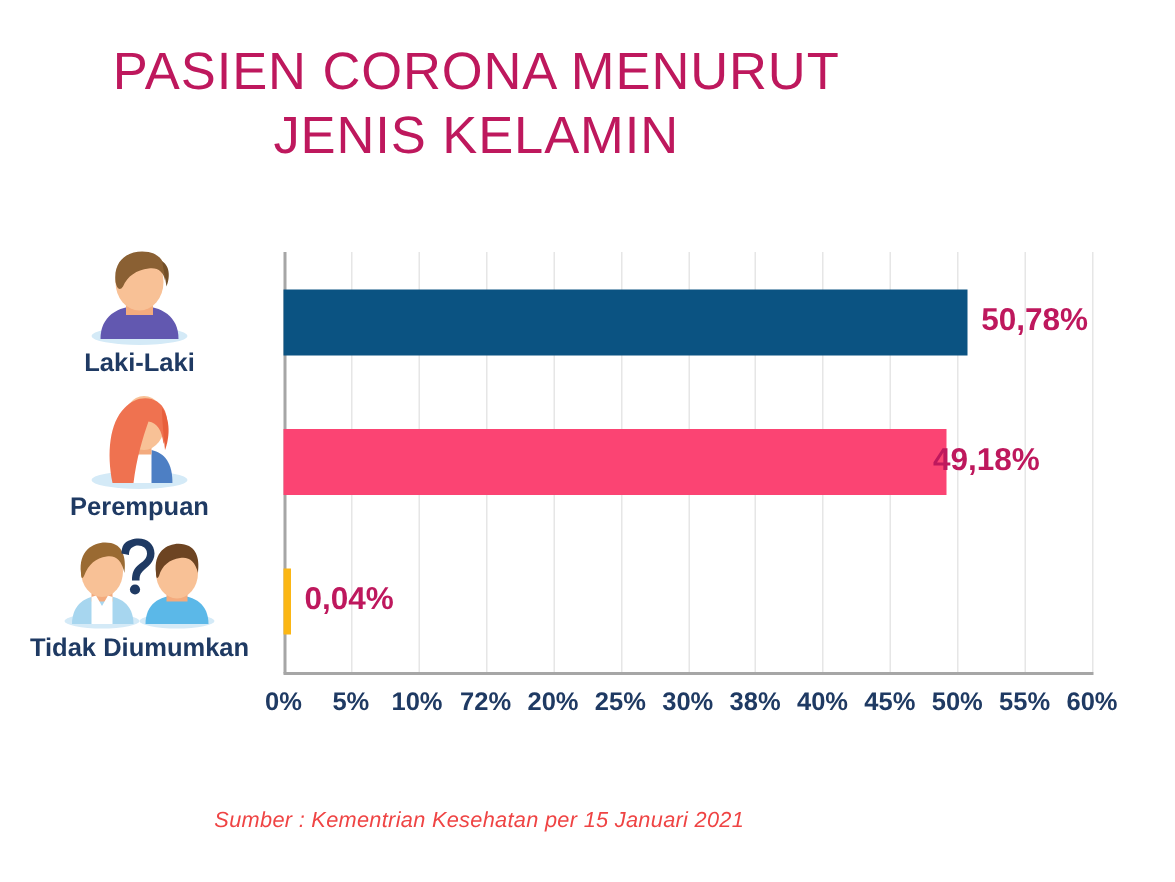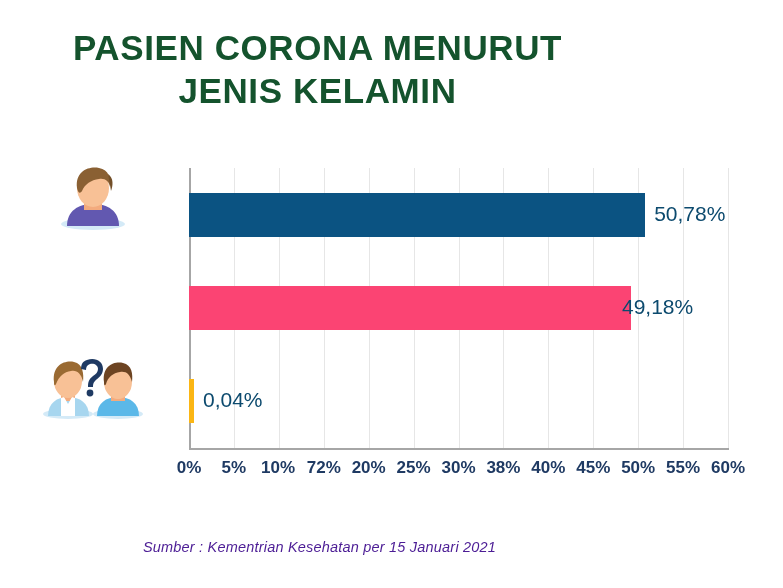--- a/index.html
+++ b/index.html
@@ -15,22 +15,22 @@
     overflow: hidden;
   }
 
   
   #chart-title {
     position: absolute;
     left: 0;
     top: 26px;
     width: 635px;
     text-align: center;
-    color: #14532d;
-    font-weight: bold;
+    color: #be185d;
+    font-weight: normal;
     font-size: 35px;
     line-height: 43px;
     letter-spacing: 0.6px;
     text-transform: uppercase;
   }
   #chart-title .line {
     display: block;
     white-space: nowrap;
   }
 
@@ -79,23 +79,23 @@
     background: #a6a6a6;
   }
 
   
   .bar {
     position: absolute;
     left: 0;
   }
   .bar-value {
     position: absolute;
-    color: #0c4a6e;
+    color: #be185d;
     font-size: 21px;
-    font-weight: normal;
+    font-weight: bold;
     white-space: nowrap;
   }
 
   
   #x-ticks {
     position: absolute;
     left: 189px;
     top: 458px;
     width: 539px;
     height: 26px;
@@ -138,21 +138,21 @@
     white-space: nowrap;
   }
 
   
   #source-note {
     position: absolute;
     left: 0;
     top: 539px;
     width: 639px;
     text-align: center;
-    color: #4c1d95;
+    color: #ef4444;
     font-size: 14.5px;
     font-style: italic;
     letter-spacing: 0.2px;
   }
 </style>
 </head>
 <body>
 
 <div id="chart-title">
   <span class="line">PASIEN CORONA MENURUT</span>
@@ -212,39 +212,55 @@
       <span class="cat-icon">
         <svg width="84" height="66" viewBox="0 0 84 66">
           <ellipse cx="42" cy="60" rx="32" ry="6" fill="#d4eaf7"></ellipse>
           <path d="M16 62 C16 47 27 40 42 40 C57 40 68 47 68 62 Z" fill="#6258b0"></path>
           <path d="M33 32 h18 v14 h-18 z" fill="#f3ab7e"></path>
           <ellipse cx="42" cy="24" rx="16" ry="19" fill="#f8c196"></ellipse>
           <path d="M26 24 C24 7 38 2 48 4 C58 6 60 14 59 23 C58 17 54 14 48 15 C40 16 34 20 31 27 C29 30 27 29 26 24 Z" fill="#8a6033"></path>
           <path d="M57 10 C63 14 62 22 60 27 C59 21 58 15 57 10 Z" fill="#734f28"></path>
         </svg>
       </span>
-    </div>
-
+      <span class="cat-label">Laki-Laki</span>
+    </div>
+
+    <div class="category" style="top:96px;">
+      <span class="cat-icon">
+        <svg width="84" height="70" viewBox="0 0 84 70">
+          <ellipse cx="42" cy="64" rx="32" ry="6" fill="#d4eaf7"></ellipse>
+          <path d="M29 66 C29 53 34 46 42 44 L52 44 C60 46 64 53 64 66 Z" fill="#ffffff"></path>
+          <path d="M50 44 C59 46 64 53 64 66 L50 66 Z" fill="#4d7fc4"></path>
+          <path d="M38 35 h12 v12 h-12 z" fill="#f3ab7e"></path>
+          <ellipse cx="45" cy="26" rx="14" ry="18" fill="#f8c196"></ellipse>
+          <path d="M24 66 C20 46 22 26 32 16 C41 6 55 8 59 18 C62 26 60 34 58 40 C57 31 54 26 48 25 C44 36 40 50 38 66 Z" fill="#ef7250"></path>
+          <path d="M57 16 C63 24 62 36 59 44 C58 34 57 24 57 16 Z" fill="#e85f3c"></path>
+        </svg>
+      </span>
+      <span class="cat-label">Perempuan</span>
+    </div>
 
     <div class="category" style="top:196px;">
       <span class="cat-icon">
         <svg width="118" height="64" viewBox="0 0 118 64">
           <ellipse cx="34" cy="58" rx="25" ry="5" fill="#d4eaf7"></ellipse>
           <ellipse cx="84" cy="58" rx="25" ry="5" fill="#d4eaf7"></ellipse>
           <path d="M63 60 C63 47 72 41 84 41 C96 41 105 47 105 60 Z" fill="#5bb8e8"></path>
           <path d="M77 33 h14 v12 h-14 z" fill="#f3ab7e"></path>
           <ellipse cx="84" cy="26" rx="14" ry="17" fill="#f8c196"></ellipse>
           <path d="M70 26 C68 10 80 5 89 7 C98 9 99 18 98 26 C96 18 92 15 86 16 C79 17 74 21 72 28 C71 30 70 30 70 26 Z" fill="#6d4422"></path>
           <path d="M14 60 C14 47 23 41 34 41 C46 41 55 47 55 60 Z" fill="#a7d6ef"></path>
           <path d="M27 33 h14 v12 h-14 z" fill="#f3ab7e"></path>
           <path d="M30 41 L34 48 L38 41 L41 42 L41 60 L27 60 L27 42 Z" fill="#ffffff"></path>
           <ellipse cx="34" cy="25" rx="14" ry="17" fill="#f8c196"></ellipse>
           <path d="M20 26 C18 9 31 4 40 6 C49 8 50 18 49 26 C47 17 43 14 37 15 C30 16 25 20 22 28 C21 30 20 30 20 26 Z" fill="#9a6a32"></path>
           <path d="M53 4 C61 1 69 5 69 13 C69 19 64 22 61 25 C59 27 59 29 59 31 L54 31 C54 26 55 23 59 20 C62 18 64 16 64 13 C64 9 60 7 56 8 C53 9 52 11 52 14 L47 13 C47 8 49 5 53 4 Z" fill="#1f3a63"></path>
           <circle cx="56" cy="37" r="3.4" fill="#1f3a63"></circle>
         </svg>
       </span>
+      <span class="cat-label">Tidak Diumumkan</span>
     </div>
 
   </div>
 </div>
 
 <div id="source-note">Sumber : Kementrian Kesehatan per 15 Januari 2021</div>
 
 </body></html>

